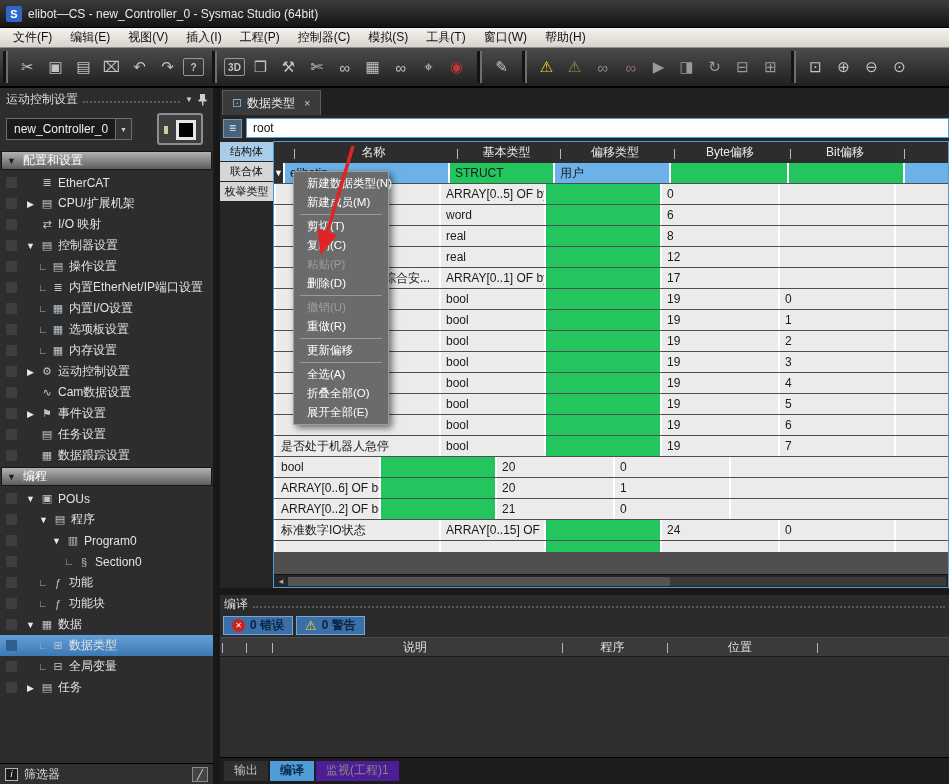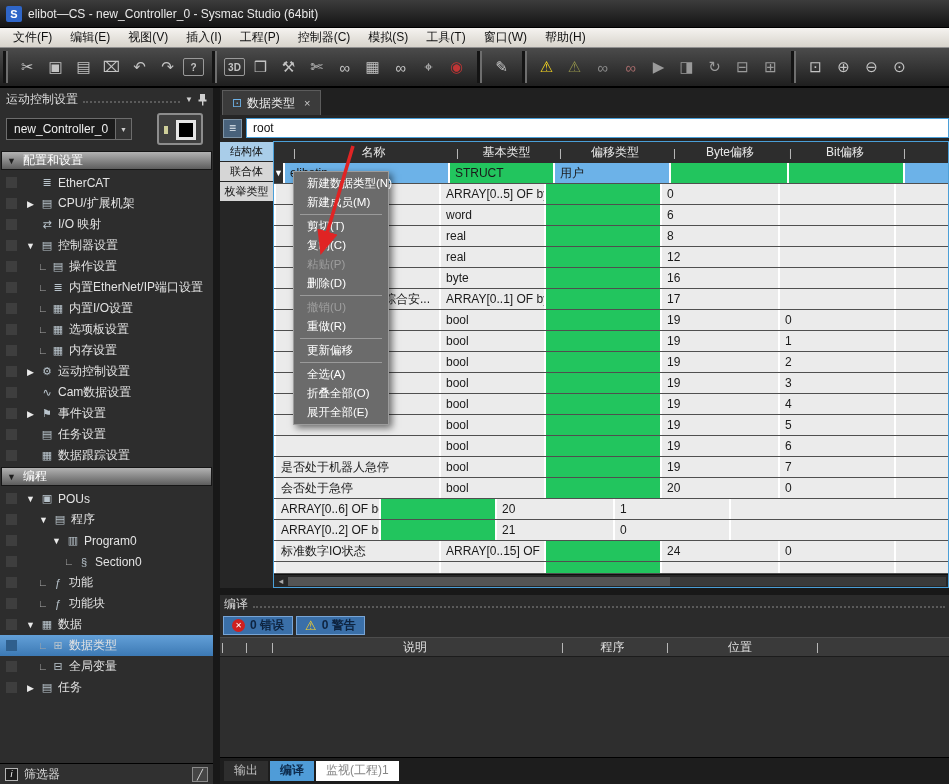--- a/index.html
+++ b/index.html
@@ -117,21 +117,21 @@
   .warn-ic{color:#ffd428;font-size:13px}
   .bp-cols{height:20px;background:#3a3a3a;display:flex;align-items:center;color:#e0e0e0;font-size:12px;
            border-top:1px solid #4c4c4c;border-bottom:1px solid #1c1c1c;flex:none}
   .bp-cell{display:flex;align-items:center;justify-content:center;position:relative;height:100%}
   .bp-body{flex:1;background:#2e2e2e}
 
   .bottomtabs{height:27px;background:#1d1d1d;display:flex;align-items:center;gap:2px;
               padding:3px 0 4px 4px;border-top:1px solid #000;flex:none}
   .btab{height:20px;padding:0 10px;display:flex;align-items:center;font-size:12px;background:#2e2e2e;color:#c0c0c0}
   .btab.sel{background:#4f9cd8;color:#0d2b4d;font-weight:bold}
-  .btab.dim{color:#868686;background:#ffffff}
+  .btab.dim{color:#868686;background:#4c1d95}
 
   
   .ctxmenu{position:absolute;left:293px;top:171px;width:96px;background:#6b6b6b;border:1px solid #9c9c9c;
            box-shadow:3px 3px 7px rgba(0,0,0,.55);z-index:40;padding:2px 0}
   .cm-item{height:19px;display:flex;align-items:center;padding-left:13px;font-size:11.5px;color:#fff;white-space:nowrap}
   .cm-item.dis{color:#9e9e9e}
   .cm-sep{height:1px;background:#9a9a9a;margin:2px 6px}
 
   .arrow-layer{position:absolute;left:0;top:0;width:949px;height:784px;pointer-events:none;z-index:60}
 </style>
@@ -492,29 +492,20 @@
               <div class="cell c-ind"></div>
               <div class="cell w-name peek">化</div>
               <div class="cell w-type">real</div>
               <div class="cell w-off dark"></div>
               <div class="cell w-byte">12</div>
               <div class="cell w-bit"></div>
               <div class="cell w-last"></div>
             </div>
             <div class="trow">
               <div class="cell c-ind"></div>
-              <div class="cell w-name"></div>
-              <div class="cell w-type">byte</div>
-              <div class="cell w-off dark"></div>
-              <div class="cell w-byte">16</div>
-              <div class="cell w-bit"></div>
-              <div class="cell w-last"></div>
-            </div>
-            <div class="trow">
-              <div class="cell c-ind"></div>
               <div class="cell w-name peek">与综合安...</div>
               <div class="cell w-type">ARRAY[0..1] OF byte</div>
               <div class="cell w-off dark"></div>
               <div class="cell w-byte">17</div>
               <div class="cell w-bit"></div>
               <div class="cell w-last"></div>
             </div>
             <div class="trow">
               <div class="cell c-ind"></div>
               <div class="cell w-name"></div>
@@ -582,21 +573,20 @@
               <div class="cell c-ind"></div>
               <div class="cell w-name">是否处于机器人急停</div>
               <div class="cell w-type">bool</div>
               <div class="cell w-off dark"></div>
               <div class="cell w-byte">19</div>
               <div class="cell w-bit">7</div>
               <div class="cell w-last"></div>
             </div>
             <div class="trow">
               <div class="cell c-ind"></div>
-              <div class="cell w-name">会否处于急停</div>
               <div class="cell w-type">bool</div>
               <div class="cell w-off dark"></div>
               <div class="cell w-byte">20</div>
               <div class="cell w-bit">0</div>
               <div class="cell w-last"></div>
             </div>
             <div class="trow">
               <div class="cell c-ind"></div>
               <div class="cell w-type">ARRAY[0..6] OF bool</div>
               <div class="cell w-off dark"></div>

